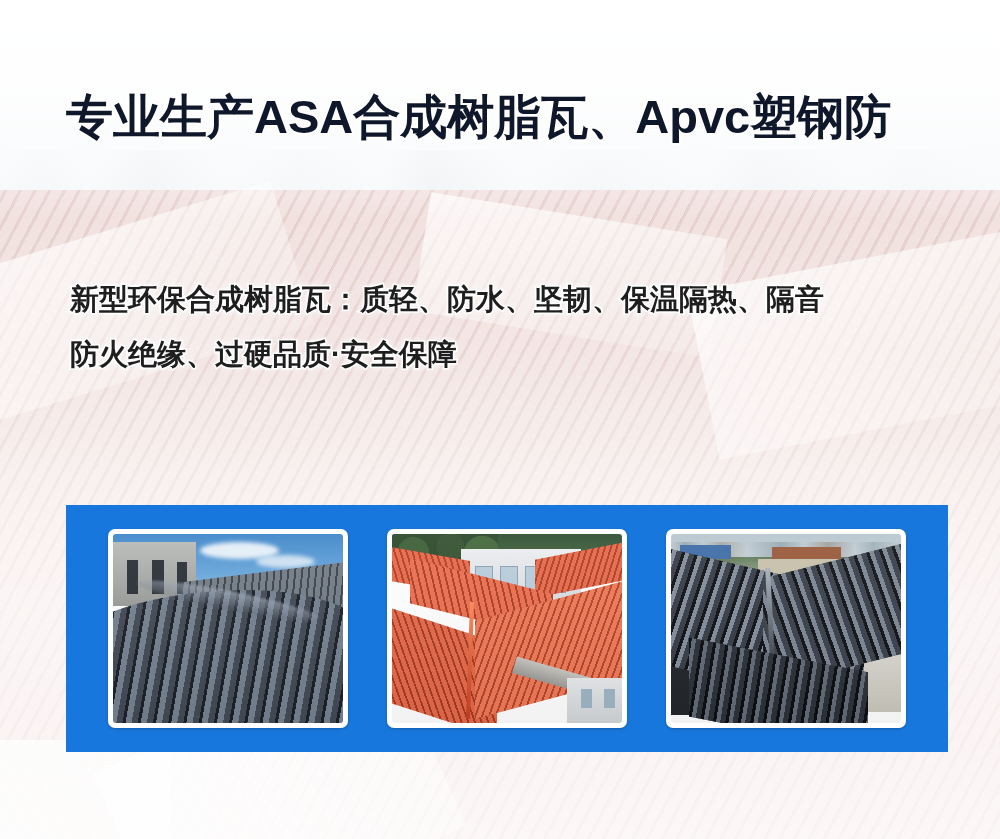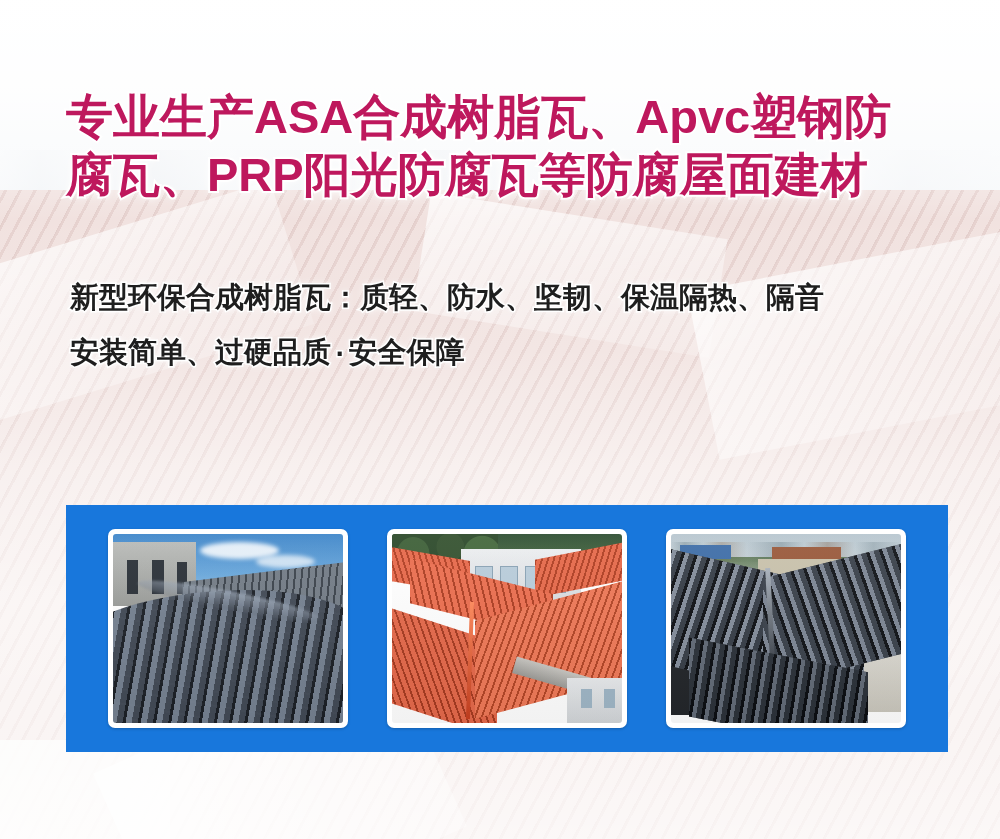--- a/index.html
+++ b/index.html
@@ -107,35 +107,34 @@
     position: absolute;
     left: 66px;
     top: 88px;
     width: 890px;
   }
   .headline-line {
     font-size: 47px;
     font-weight: bold;
     line-height: 58px;
     letter-spacing: 0px;
-    color: #be185d;
+    color: #0f172a;
     white-space: nowrap;
     -webkit-text-stroke: 4px #ffffff;
     paint-order: stroke fill;
     text-shadow:
       0 0 6px rgba(255,255,255,.95),
       0 0 12px rgba(255,255,255,.85);
   }
 
   .subhead {
     position: absolute;
     left: 70px;
     top: 272px;
     width: 900px;
-    font-family: Liberation Mono, monospace;
   }
   .subhead-line {
     font-size: 29px;
     font-weight: bold;
     line-height: 55px;
     color: #1e1e1e;
     white-space: nowrap;
     -webkit-text-stroke: 3px #ffffff;
     paint-order: stroke fill;
     text-shadow:
@@ -355,26 +354,25 @@
     <div class="bg-facet f3"></div>
     <div class="bg-facet f4"></div>
     <div class="bg-facet f5"></div>
     <div class="bg-wash"></div>
   </div>
 
   <div class="content">
 
     <div class="headline">
       <div class="headline-line">专业生产ASA合成树脂瓦、Apvc塑钢防</div>
-      <div class="headline-line">腐瓦、PRP阳光防腐瓦等防腐屋面建材</div>
     </div>
 
     <div class="subhead">
       <div class="subhead-line">新型环保合成树脂瓦：质轻、防水、坚韧、保温隔热、隔音</div>
-      <div class="subhead-line">安装简单、过硬品质·安全保障</div>
+      <div class="subhead-line">防火绝缘、过硬品质·安全保障</div>
     </div>
 
     <div class="gallery">
 
       <div class="photo">
         <div class="photo-inner ph1">
           <div class="sky"></div>
           <div class="cloud1"></div>
           <div class="cloud2"></div>
           <div class="wall"></div>

